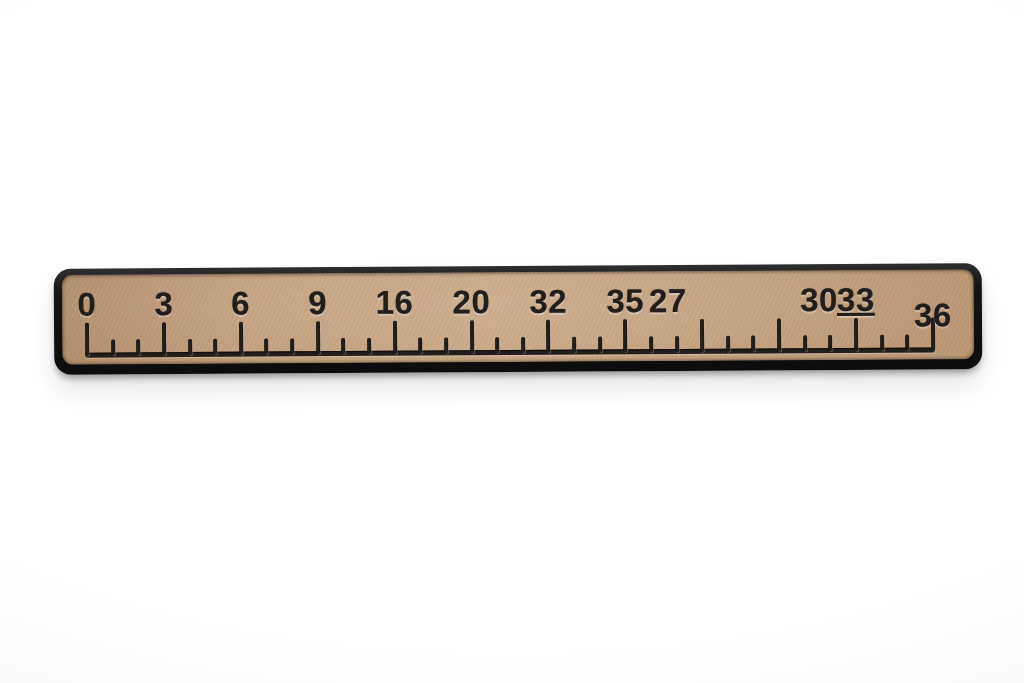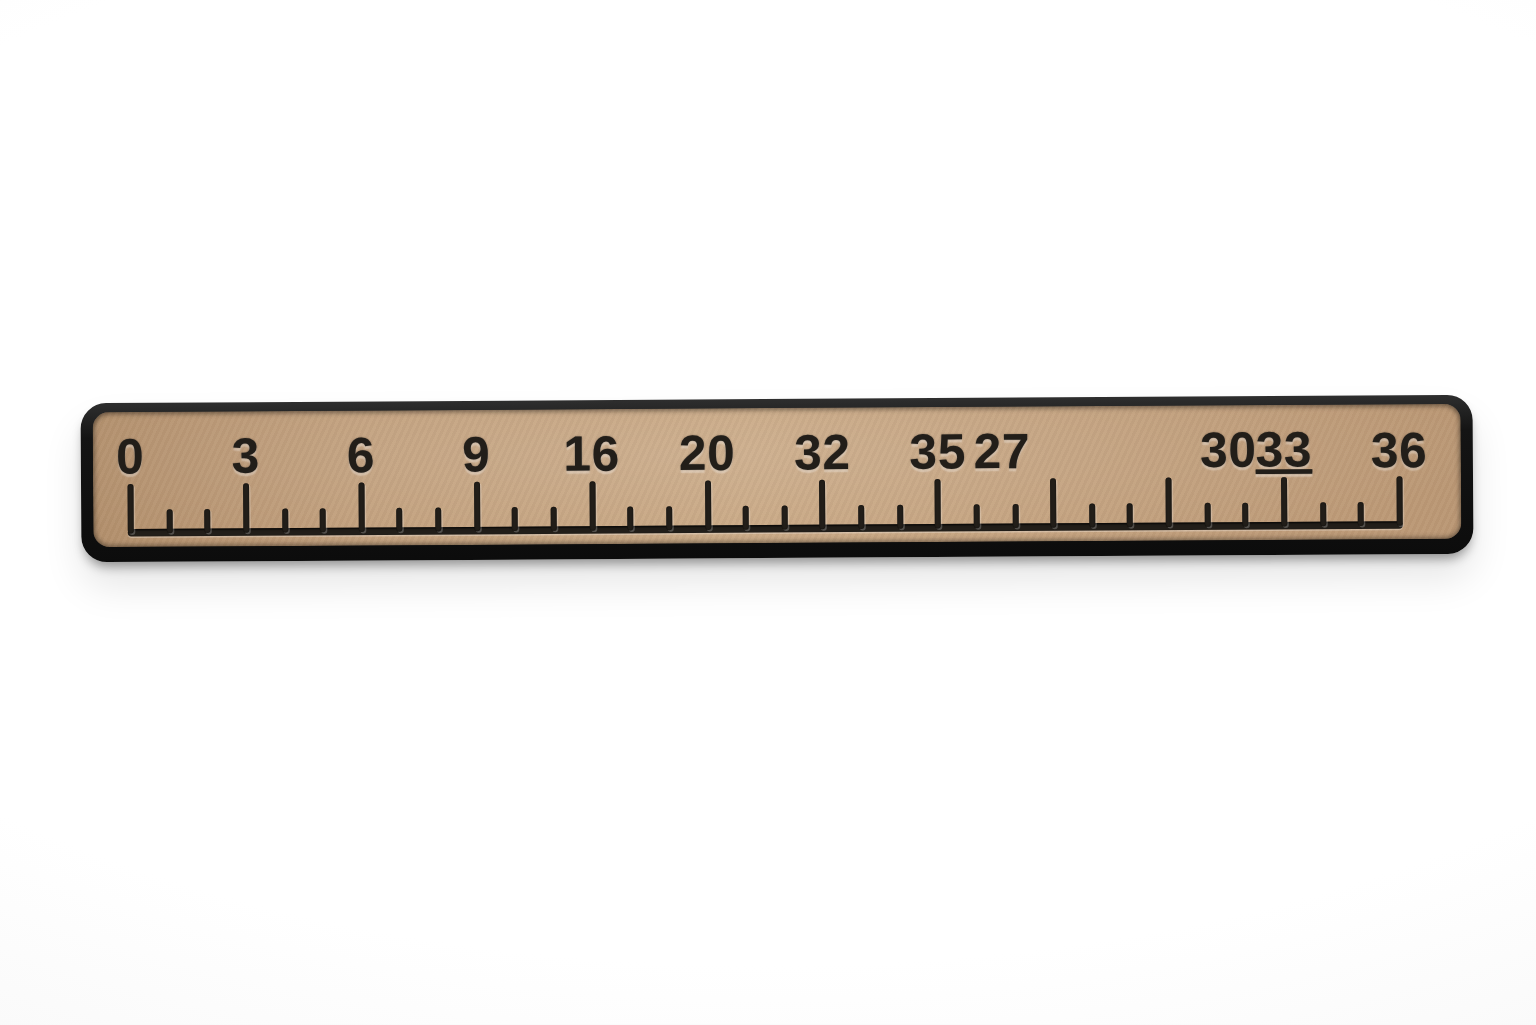--- a/index.html
+++ b/index.html
@@ -144,19 +144,19 @@
           <div class="tick minor" style="left: 689.467px; top: 65px;"></div>
           <div class="tick major" style="left: 715.1px; top: 48px;"></div>
           <div class="num" style="left: 717.1px; top: 13px; margin-left: 40px;">30</div>
           <div class="tick minor" style="left: 740.733px; top: 65px;"></div>
           <div class="tick minor" style="left: 766.367px; top: 65px;"></div>
           <div class="tick major" style="left: 792px; top: 48px;"></div>
           <div class="num" style="left: 794px; top: 13px; text-decoration: underline;">33</div>
           <div class="tick minor" style="left: 817.633px; top: 65px;"></div>
           <div class="tick minor" style="left: 843.267px; top: 65px;"></div>
           <div class="tick major" style="left: 868.9px; top: 48px;"></div>
-          <div class="num" style="left: 870.9px; top: 14px; text-align: right;">36</div>
+          <div class="num" style="left: 870.9px; top: 29px; text-align: right;">36</div>
         </div>
     </div>
 
   </div>
 
 </div>
 
 </body></html>

